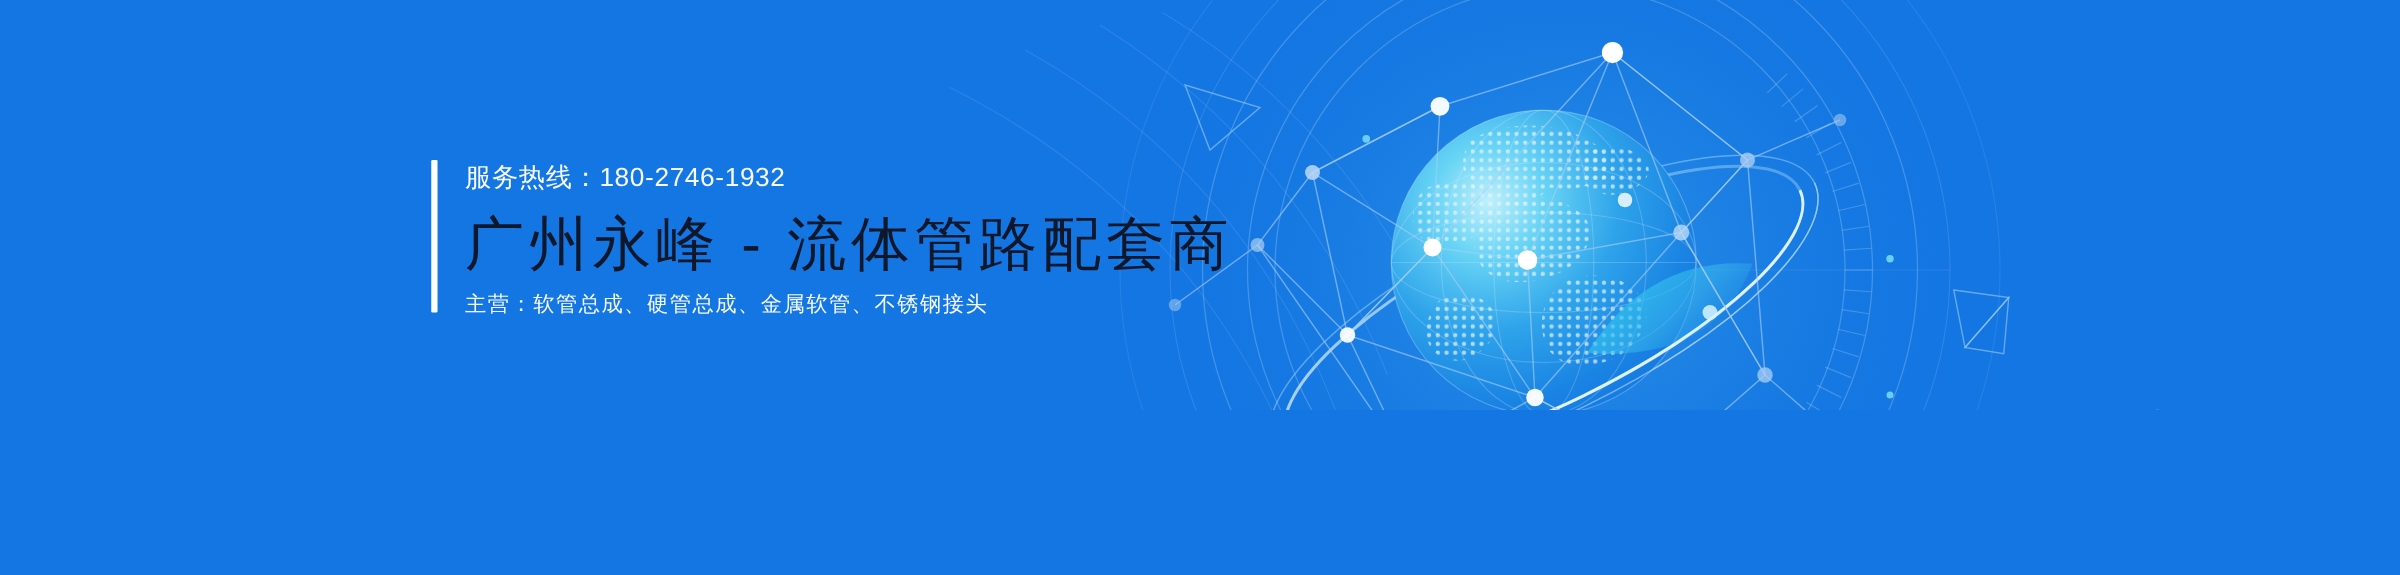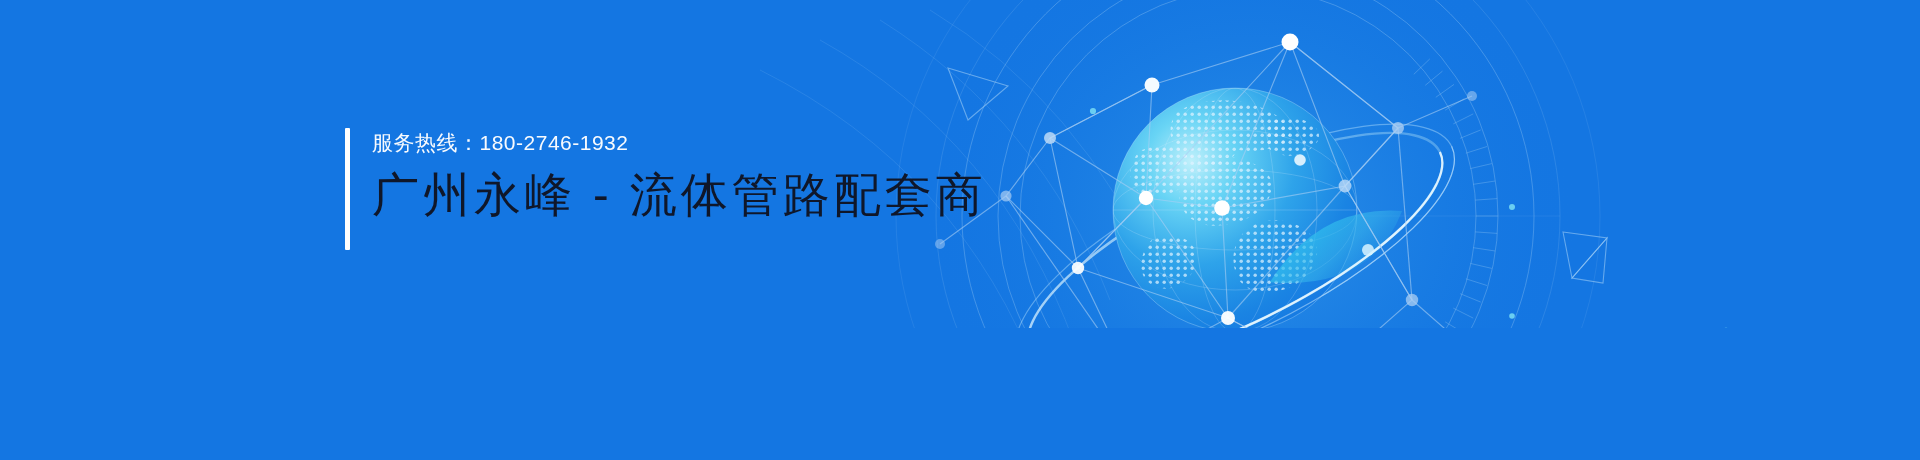--- a/index.html
+++ b/index.html
@@ -238,16 +238,17 @@
         <circle cx="1368" cy="250" r="6.0" fill="#d8f3ff" fill-opacity=".85"></circle>
       </g>
     </svg>
   </div>
 
   <div class="text-block">
     <div class="accent-bar"></div>
     <div class="text-col">
       <div class="hotline">服务热线：180-2746-1932</div>
       <div class="headline">广州永峰 - 流体管路配套商</div>
+      <div class="subtitle">主营：软管总成、硬管总成、金属软管、不锈钢接头</div>
     </div>
   </div>
 
 </div>
 
 </body></html>

